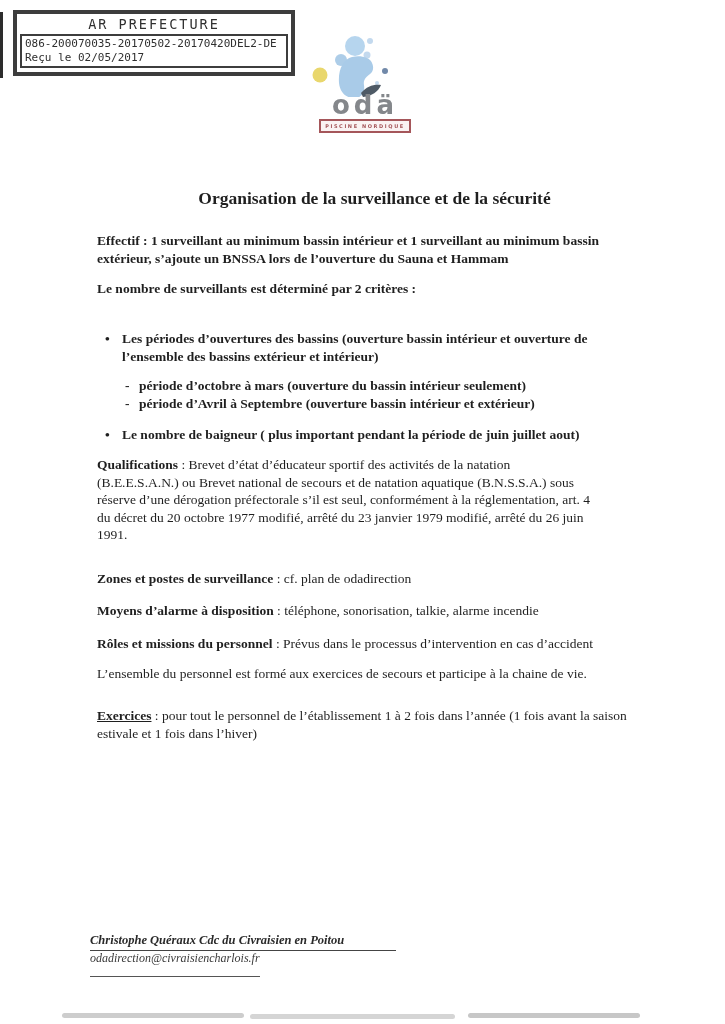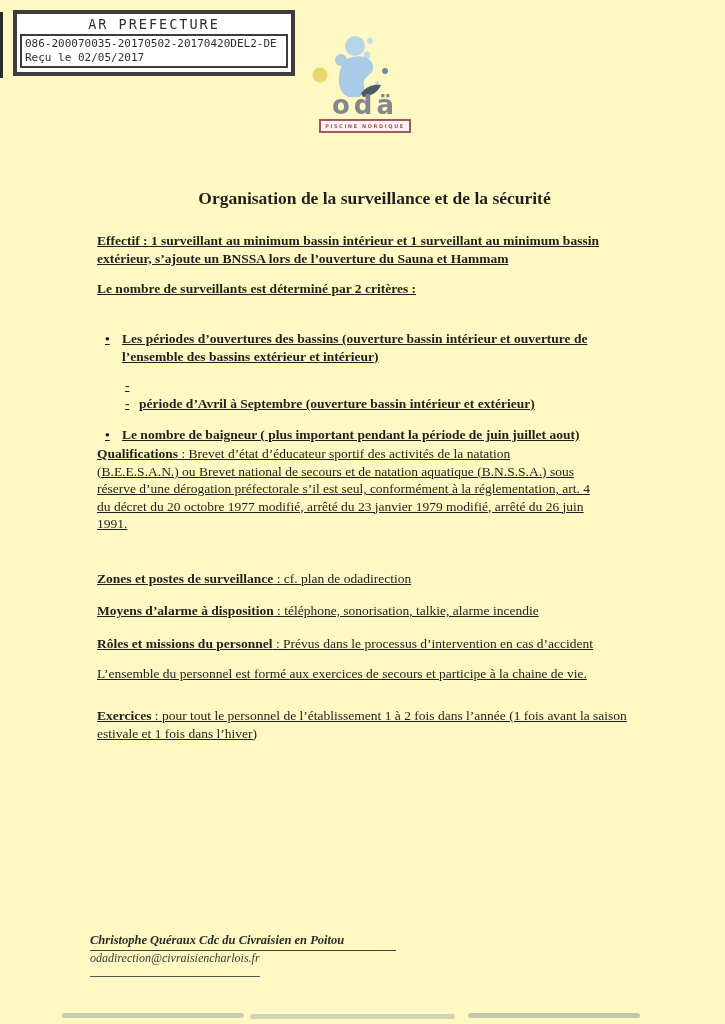--- a/index.html
+++ b/index.html
@@ -1,38 +1,38 @@
 <!DOCTYPE html>
 <html><head>
 <meta charset="utf-8">
 <style>
   html,body{margin:0;padding:0;background:#e8e8e8;}
   .page{
     position:relative;width:725px;height:1024px;margin:0 auto;
-    background:#fef9c3;overflow:hidden;
+    background:#ffffff;overflow:hidden;
     font-family:"Liberation Serif",serif;color:#1f1f1f;
   }
   
   .edge-line{position:absolute;left:0;top:12px;width:3px;height:66px;background:#2c2c2c;}
   .smudge{position:absolute;height:5px;border-radius:3px;}
   .smudge.s1{left:62px;top:1013px;width:182px;background:#ababab;opacity:.6;}
   .smudge.s2{left:250px;top:1014px;width:205px;background:#b3b3b3;opacity:.55;}
   .smudge.s3{left:468px;top:1013px;width:172px;background:#a2a2a2;opacity:.6;}
   
   .stamp{position:absolute;left:13px;top:10px;width:268px;border:4px solid #3d3d3d;background:#fff;padding:1px 3px 4px;}
   .stamp-title{text-align:center;font-family:"DejaVu Sans Mono",monospace;font-size:13.5px;letter-spacing:2px;color:#2f2f2f;padding:1px 0 2px;}
   .stamp-box{border:2px solid #3d3d3d;font-family:"DejaVu Sans Mono",monospace;font-size:11px;line-height:14px;color:#2f2f2f;padding:1px 3px;white-space:nowrap;overflow:hidden;}
   
   .logo{position:absolute;left:303px;top:33px;width:124px;text-align:center;}
   .logo-word{font-family:"DejaVu Sans",sans-serif;font-weight:bold;font-size:26px;line-height:22px;letter-spacing:4px;color:#84878b;margin-top:-7px;}
   .logo-tagline{margin:3px auto 0;width:88px;border:2px solid #a5565a;background:#faf3f3;color:#a5565a;
     font-family:"DejaVu Sans",sans-serif;font-weight:bold;font-size:5px;letter-spacing:1.6px;padding:2px 0;text-align:center;}
   
   .doc-title{position:absolute;top:176px;left:0;width:100%;text-align:center;margin:12px;font-size:17.5px;font-weight:bold;}
-  .para{position:absolute;left:97px;width:540px;margin:0;font-size:13.5px;line-height:17.5px;text-decoration:underline;}
+  .para{position:absolute;left:97px;width:540px;margin:0;font-size:13.5px;line-height:17.5px;}
   .b{font-weight:bold;}
   .u{text-decoration:underline;}
   .bullet{display:flex;padding-left:8px;box-sizing:border-box;}
   .bullet .marker{width:17px;flex:none;}
   .sub{display:flex;padding-left:28px;box-sizing:border-box;}
   .sub .marker2{width:14px;flex:none;}
   .qline{white-space:nowrap;}
   
   .footer{position:absolute;top:933px;left:90px;width:548px;display:flex;justify-content:space-between;align-items:baseline;font-style:italic;flex-direction:column;}
   .footer-author{font-weight:bold;font-size:12.5px;color:#2a2a2a;border-bottom:1.5px solid #444;padding:0 52px 2px 0;}
@@ -75,33 +75,34 @@
 
   <p class="para b" style="top:280px">Le nombre de surveillants est déterminé par 2 critères :</p>
 
   <div class="para b bullet" style="top:330px">
     <span class="marker">•</span>
     <span>Les périodes d’ouvertures des bassins (ouverture bassin intérieur et ouverture de l’ensemble des bassins extérieur et intérieur)</span>
   </div>
 
   <div class="para b sub" style="top:377px">
     <span class="marker2">-</span>
+    <span>période d’octobre à mars (ouverture du bassin intérieur seulement)</span>
   </div>
 
   <div class="para b sub" style="top:395px">
     <span class="marker2">-</span>
     <span>période d’Avril à Septembre (ouverture bassin intérieur et extérieur)</span>
   </div>
 
   <div class="para b bullet" style="top:426px">
     <span class="marker">•</span>
     <span>Le nombre de baigneur ( plus important pendant la période de juin juillet aout)</span>
   </div>
 
-  <div class="para" style="top:445px">
+  <div class="para" style="top:456px">
     <div class="qline"><span class="b">Qualifications</span><span> : Brevet d’état d’éducateur sportif des activités de la natation</span></div>
     <div class="qline">(B.E.E.S.A.N.) ou Brevet national de secours et de natation aquatique (B.N.S.S.A.) sous</div>
     <div class="qline">réserve d’une dérogation préfectorale s’il est seul, conformément à la réglementation, art. 4</div>
     <div class="qline">du décret du 20 octobre 1977 modifié, arrêté du 23 janvier 1979 modifié, arrêté du 26 juin</div>
     <div class="qline">1991.</div>
   </div>
 
   <p class="para" style="top:570px"><span class="b">Zones et postes de surveillance</span><span> : cf. plan de odadirection</span></p>
 
   <p class="para" style="top:602px"><span class="b">Moyens d’alarme à disposition</span><span> : téléphone, sonorisation, talkie, alarme incendie</span></p>

